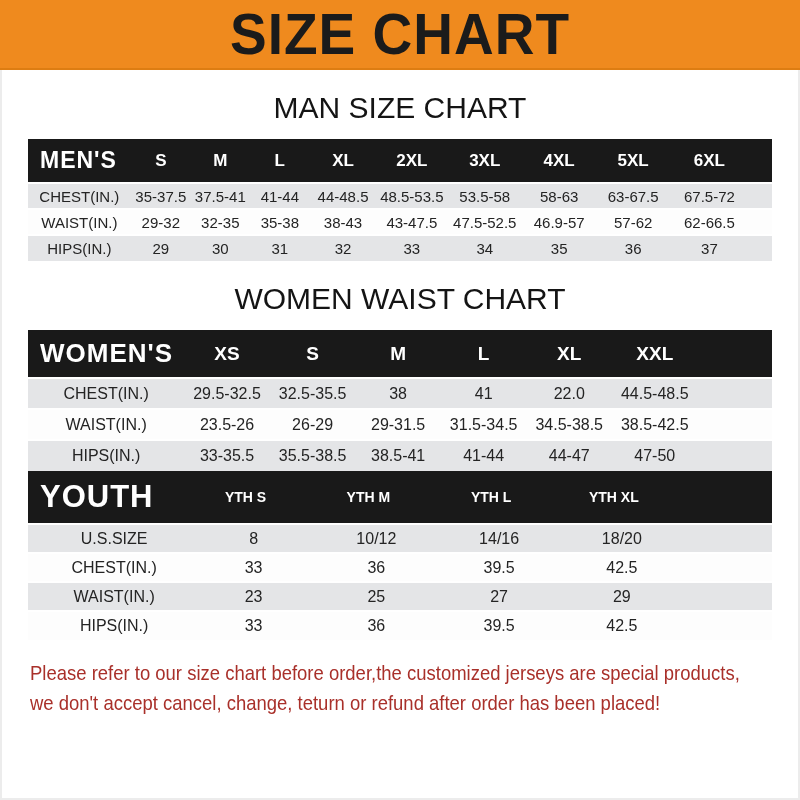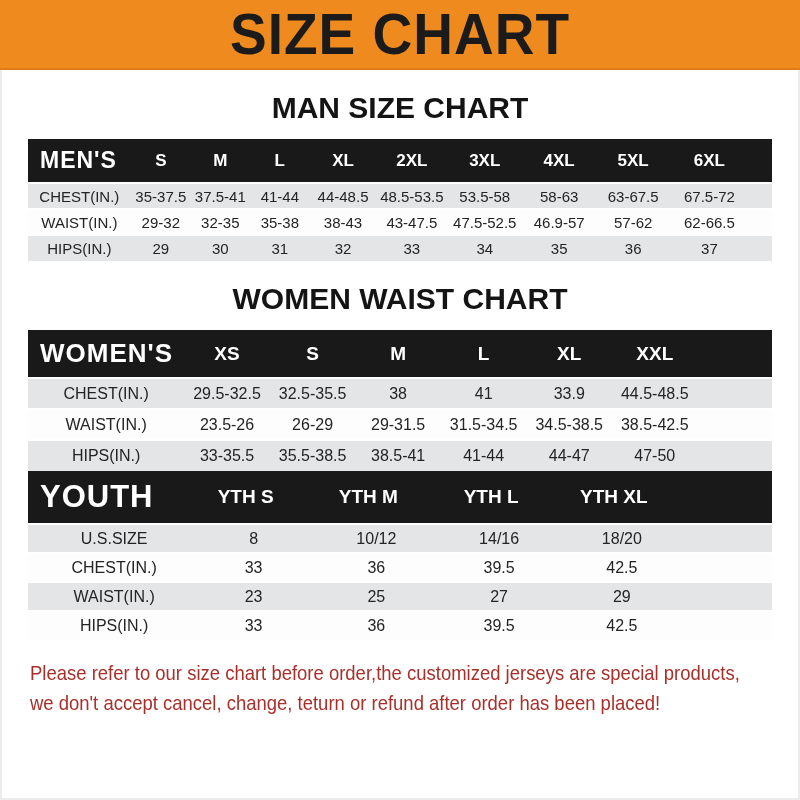--- a/index.html
+++ b/index.html
@@ -32,21 +32,21 @@
     font-weight:bold;
     color:#1b1b1b;
     letter-spacing:1px;
     transform:scaleY(1.06);
     line-height:1;
   }
   
   .section-heading{
     text-align:center;
     font-size:30px;
-    font-weight:bold;
+    font-weight:normal;
     color:#141414;
     margin:22px 0 15px 0;
     line-height:32px;
   }
   .s-youth .section-heading{margin:28px 0 22px 0;}
   
   .size-table{
     width:744px;
     margin:0 28px;
     border-collapse:collapse;
@@ -89,21 +89,21 @@
   .t-men th:nth-child(11){width:3.1%}
   
   .t-women thead th{height:45px;font-size:19px;}
   .t-women thead th.lbl{font-size:26px;}
   .t-women tbody td{height:31px;font-size:16px;}
   .t-women th:nth-child(1){width:21%}
   .t-women th:nth-child(2),.t-women th:nth-child(3),.t-women th:nth-child(4),
   .t-women th:nth-child(5),.t-women th:nth-child(6),.t-women th:nth-child(7){width:11.5%}
   .t-women th:nth-child(8){width:10%}
   
-  .t-youth thead th{height:45px;font-size:19px;}
+  .t-youth thead th{height:45px;font-size:14px;}
   .t-youth thead th.lbl{font-size:31px;}
   .t-youth tbody td{height:29px;font-size:16px;padding-left:16px;}
   .t-youth th:nth-child(1){width:21%}
   .t-youth th:nth-child(2),.t-youth th:nth-child(3),
   .t-youth th:nth-child(4),.t-youth th:nth-child(5){width:16.5%}
   .t-youth th:nth-child(6){width:13%}
   
   .note{
     margin:18px 0 0 30px;
     width:874px;
@@ -202,21 +202,21 @@
             <th class="fill"></th>
           </tr>
         </thead>
         <tbody>
           <tr>
             <td class="lbl">CHEST(IN.)</td>
             <td class="val">29.5-32.5</td>
             <td class="val">32.5-35.5</td>
             <td class="val">38</td>
             <td class="val">41</td>
-            <td class="val">33.9</td>
+            <td class="val">22.0</td>
             <td class="val">44.5-48.5</td>
             <td class="fill"></td>
           </tr>
           <tr>
             <td class="lbl">WAIST(IN.)</td>
             <td class="val">23.5-26</td>
             <td class="val">26-29</td>
             <td class="val">29-31.5</td>
             <td class="val">31.5-34.5</td>
             <td class="val">34.5-38.5</td>

